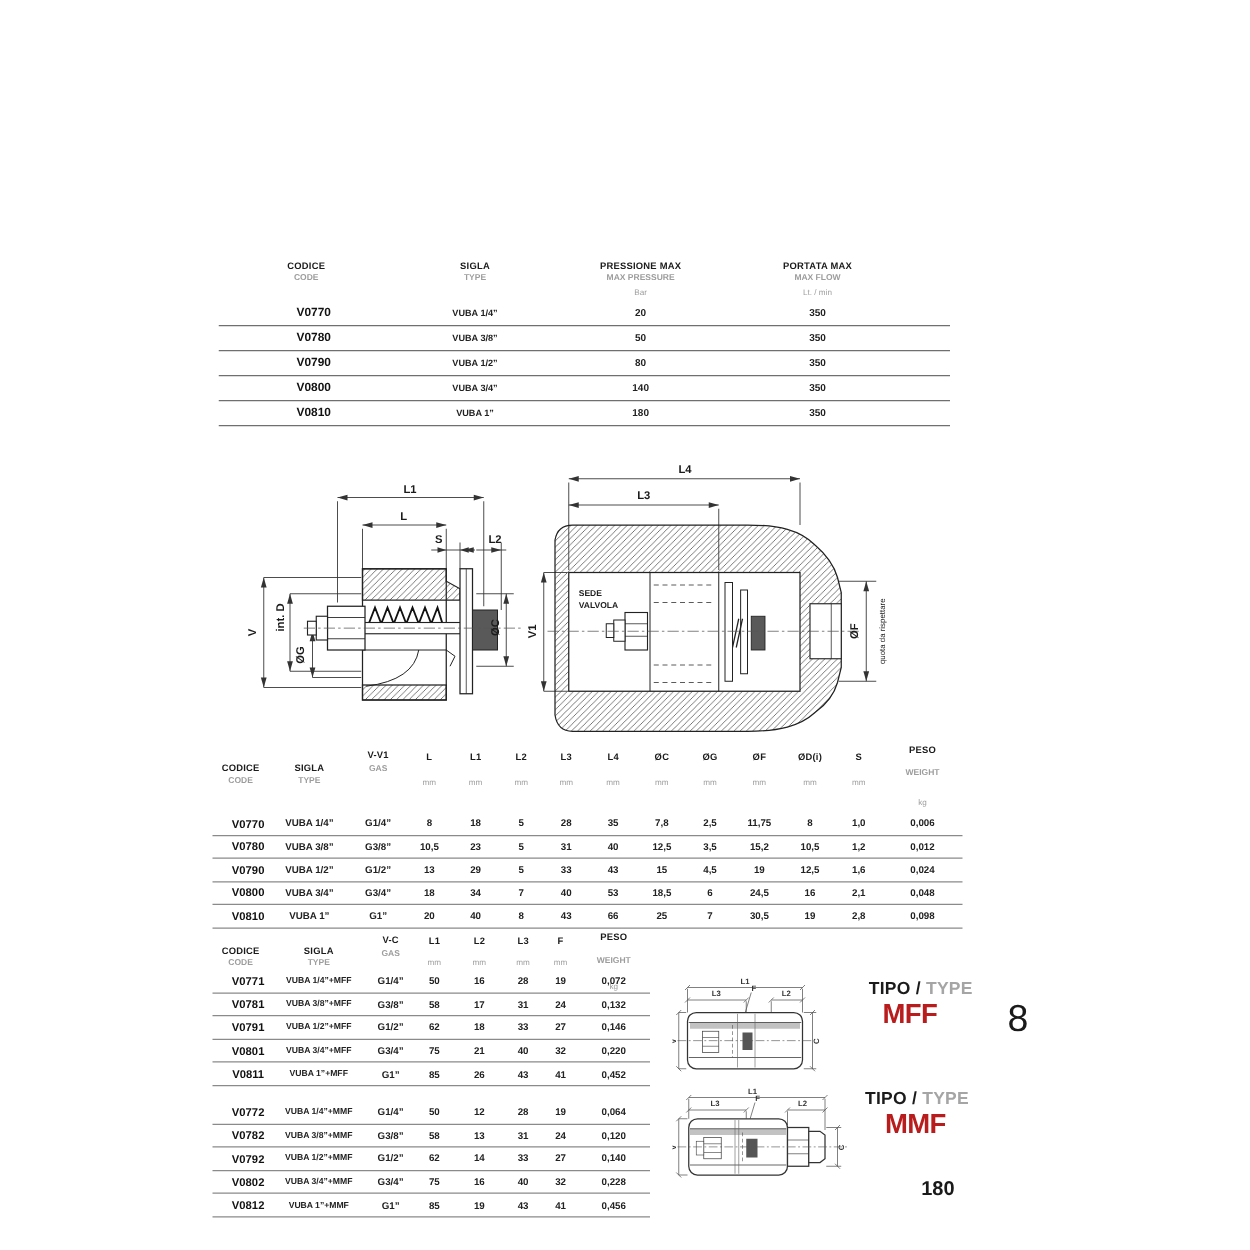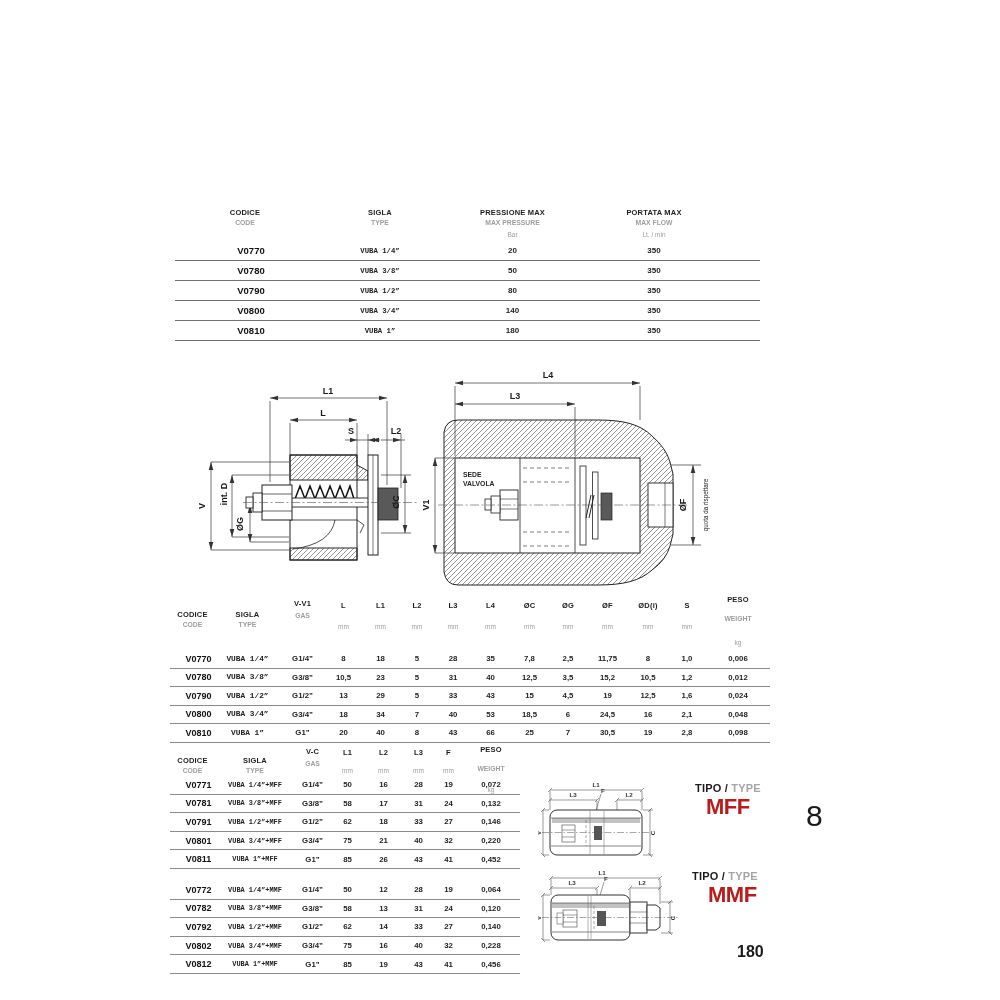--- a/index.html
+++ b/index.html
@@ -9,21 +9,21 @@
 
   
   .thead{display:grid;}
   .hcell{display:flex;flex-direction:column;align-items:center;gap:2px;}
   .hmain{font-size:7.5px;font-weight:700;color:#1b1b1b;letter-spacing:.2px;white-space:nowrap;}
   .hsub{font-size:6.8px;color:#9d9d9d;font-weight:600;white-space:nowrap;}
   .hunit{font-size:6.5px;color:#9d9d9d;white-space:nowrap;}
   .trow{display:grid;}
   .tcell{display:flex;align-items:center;justify-content:center;font-size:8px;font-weight:600;color:#222;white-space:nowrap;}
   .tcell.c0{font-size:9.5px;font-weight:700;color:#111;margin-left:12px;}
-  .tcell.c1{font-size:7.3px;font-family:Liberation Mono, monospace;}
+  .tcell.c1{font-size:7.3px;}
 
   .t1{left:175px;top:208px;width:585px;}
   .t1 .thead{grid-template-columns:140px 130px 135px 148px;height:33px;}
   .t1 .hunit{margin-top:3px;}
   .t1 .trow{grid-template-columns:140px 130px 135px 148px;height:19px;border-bottom:1px solid #6f6f6f;}
 
   .t2{left:170px;top:595px;width:600px;}
   .t2 .thead{grid-template-columns:45px 65px 45px 37px 37px 36px 36px 39px 39px 38px 41px 40px 38px 64px;height:42px;}
   .t2 .tbody{margin-top:13px;}
   .t2 .trow{grid-template-columns:45px 65px 45px 37px 37px 36px 36px 39px 39px 38px 41px 40px 38px 64px;
@@ -46,21 +46,21 @@
   .t2 .hdim .hunit{margin-top:11px;}
   .hpeso{padding-top:0;gap:11px;}
   .t2 .hpeso .hunit{margin-top:6px;}
   .t3 .hlow{padding-top:11px;}
   .t3 .hgas{padding-top:2px;}
   .t3 .hdim{padding-top:3px;}
   .t3 .hdim .hunit{margin-top:8px;}
   .t3 .hpeso .hunit{margin-top:3px;}
 
   
-  .tipo .line1{font-size:11px;font-weight:700;color:#1b1b1b;letter-spacing:.2px;}
+  .tipo .line1{font-size:14px;font-weight:700;color:#1b1b1b;letter-spacing:.2px;}
   .tipo .line1 .gray{color:#a5a5a5;}
   .tipo .name{font-size:22px;font-weight:700;letter-spacing:-.5px;color:#b91c1c;line-height:1.0;}
   .tipo-mff .name{margin-left:11px;margin-top:2px;}
   .tipo-mmf .name{margin-left:16px;margin-top:2px;}
   .pagenum8{left:806px;top:799px;font-size:30px;font-weight:500;color:#1a1a1a;}
   .pagenum180{left:737px;top:943px;font-size:16px;font-weight:600;color:#1a1a1a;}
 
   
   svg text{font-family:"Liberation Sans",sans-serif;fill:#1b1b1b;}
   .dimlab{font-size:9px;font-weight:700;}

